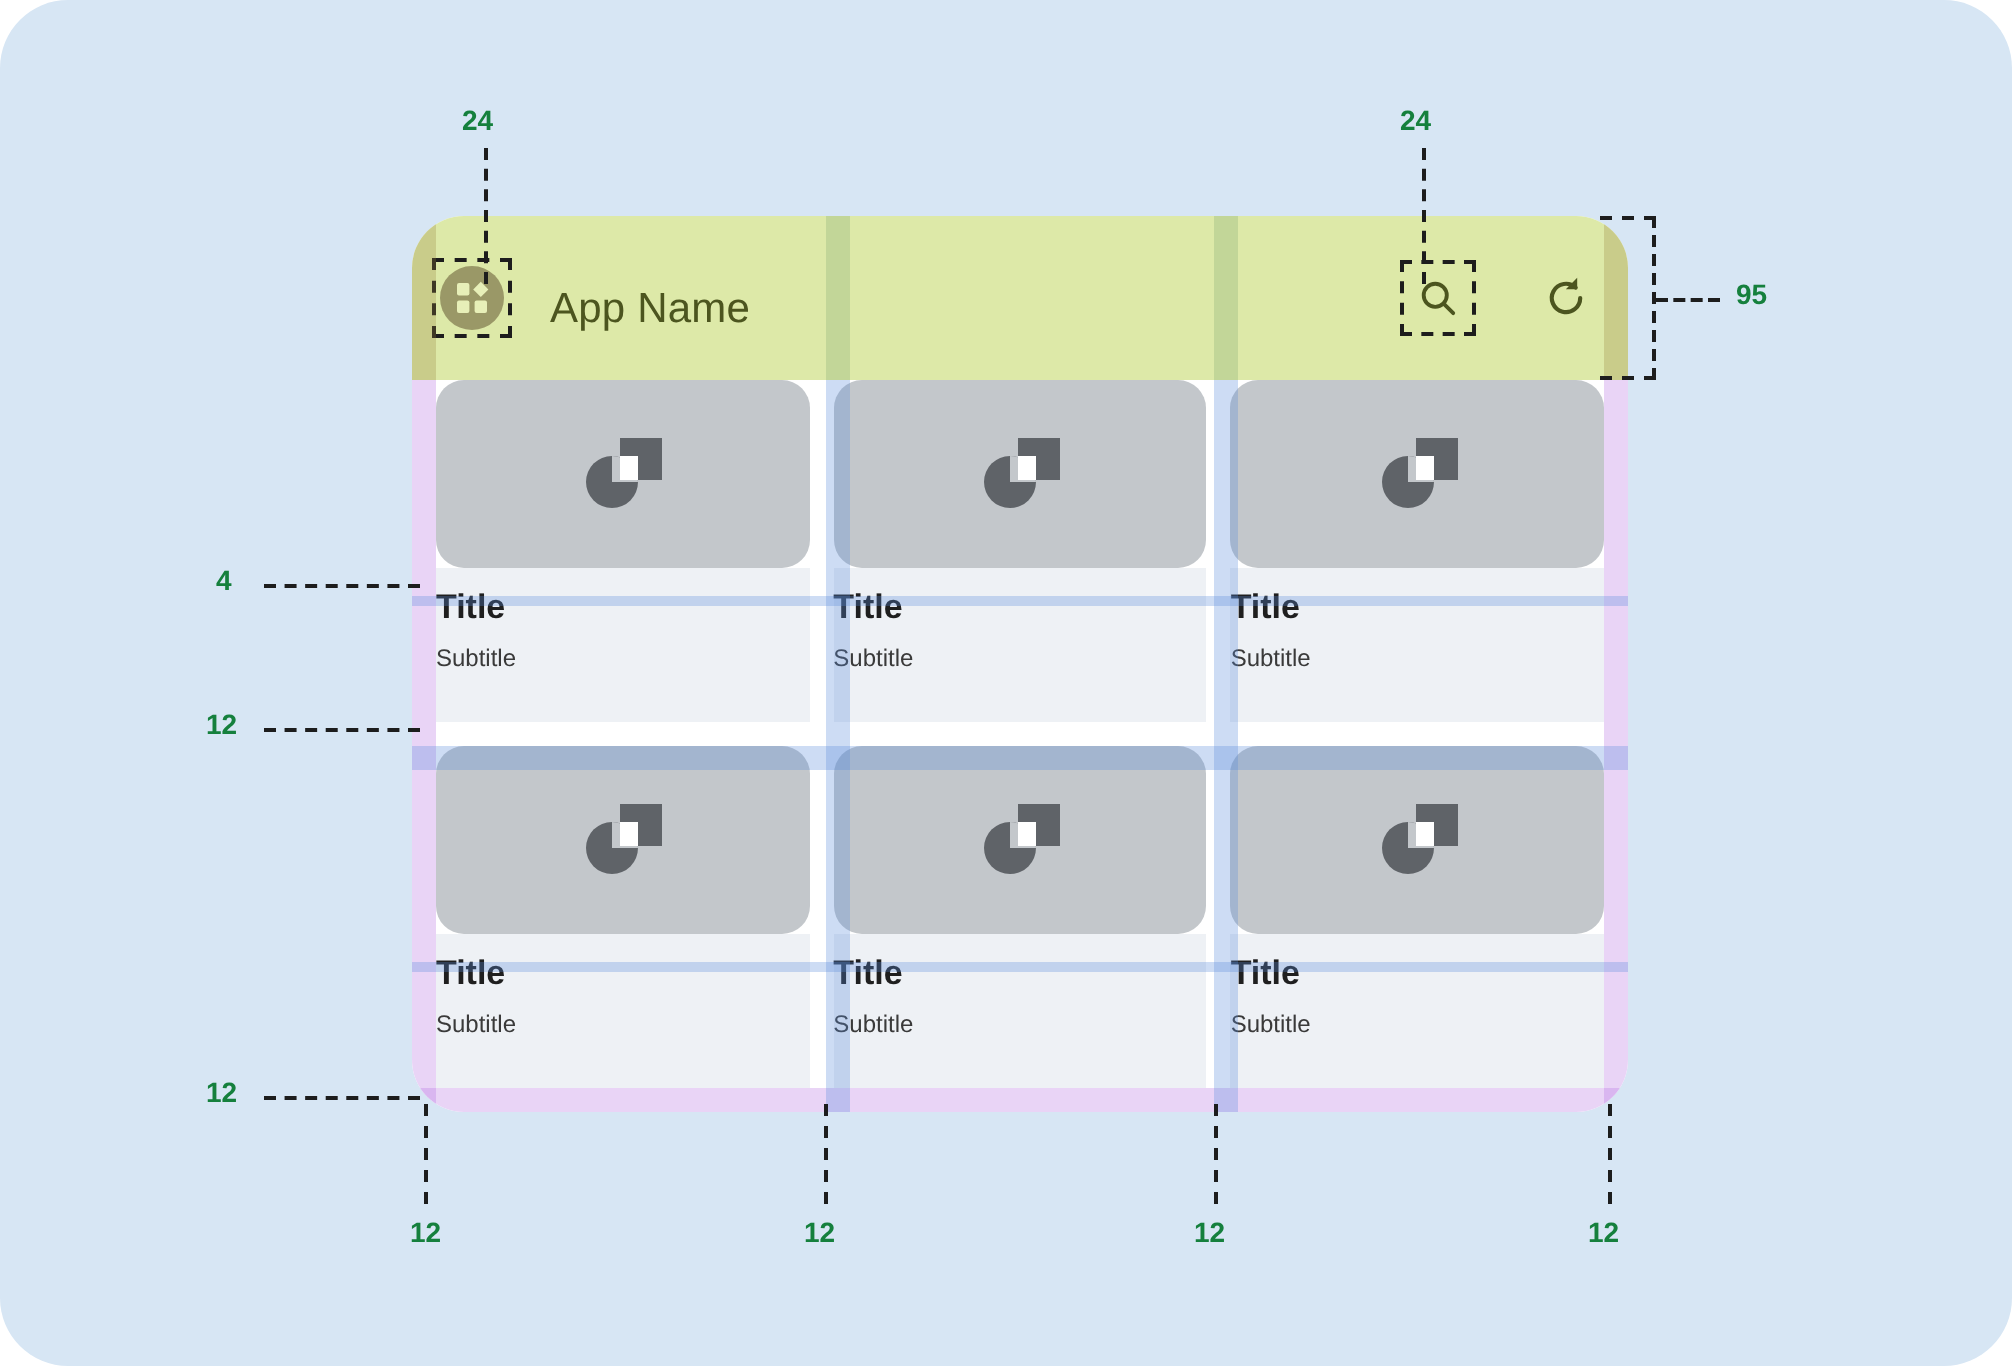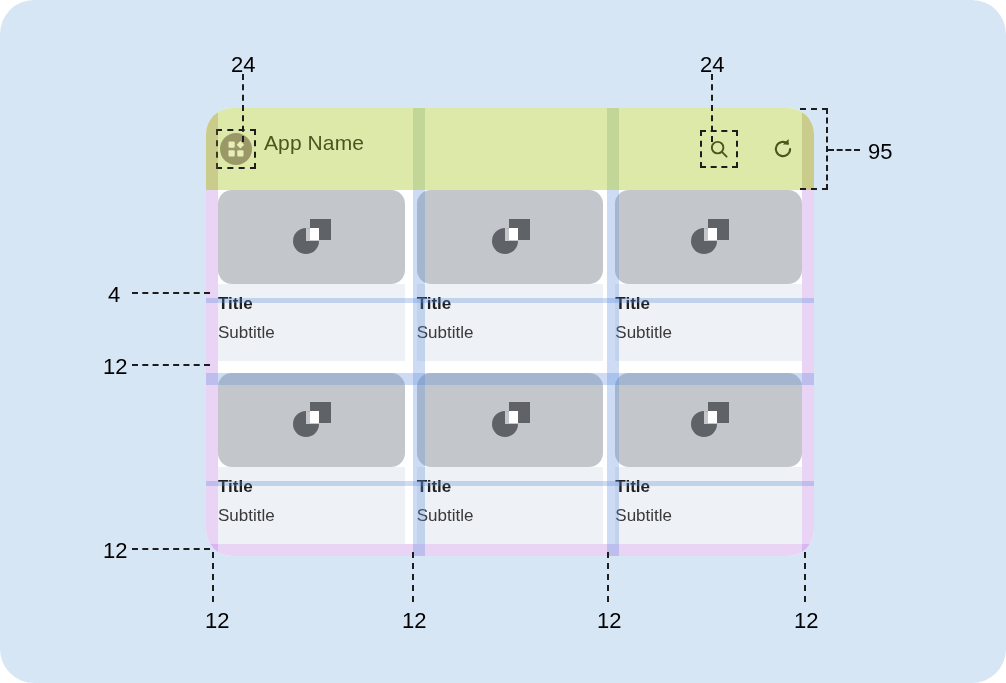--- a/index.html
+++ b/index.html
@@ -44,22 +44,22 @@
     width: 608px;
     height: 82px;
     background: #dde9a8;
     display: flex;
     align-items: center;
     box-sizing: border-box;
     padding: 0 12px;
   }
   #app-bar-left {
     display: flex;
-    align-items: flex-start;
-    gap: 10px;
+    align-items: flex-end;
+    gap: 21px;
   }
   #app-bar-right {
     position: absolute;
     right: 18px;
     top: 0;
     height: 82px;
     display: flex;
     align-items: center;
     gap: 34px;
   }
@@ -142,40 +142,41 @@
     padding-top: 10px;
     box-sizing: border-box;
   }
   .card-title {
     font-size: 17px;
     font-weight: bold;
     color: #1f1f1f;
     line-height: 1.15;
   }
   .card-subtitle {
-    font-size: 17px;
+    font-size: 12px;
     color: #3a3a3a;
     margin-top: 9px;
     line-height: 1.15;
   }
 
   
   .ov { position: absolute; pointer-events: none; }
   
   .ov-purple { background: rgba(181,114,224,.30); }
   
   .ov-blue   { background: rgba(90,140,220,.30); }
 
   
   #annotations { position: absolute; left:0; top:0; width:1006px; height:683px; }
   .ann-label {
     position: absolute;
-    font-size: 22px;
-    color: #000000;
+    font-size: 14px;
+    color: #15803d;
     white-space: nowrap;
+    font-weight: bold;
   }
 
   .dash-v {
     position: absolute;
     width: 0;
     border-left: 2px dashed #1d1d1d;
   }
   .dash-h {
     position: absolute;
     height: 0;

